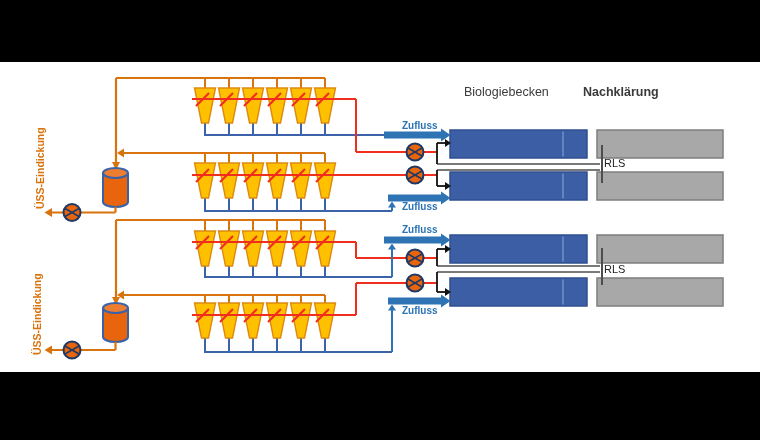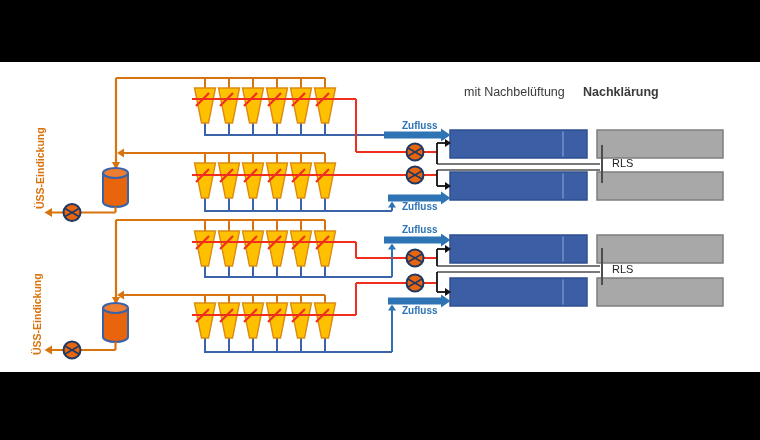--- a/index.html
+++ b/index.html
@@ -7,21 +7,21 @@
     position:relative;width:760px;height:440px;background:#ffffff;
     font-family:"Liberation Sans",sans-serif;overflow:hidden;
   }
   .bar{position:absolute;left:0;width:760px;background:#000;}
   .bar-top{top:0;height:62px;}
   .bar-bottom{top:372px;height:68px;}
   #diagram{position:absolute;left:0;top:0;}
   .lbl{position:absolute;white-space:nowrap;}
   .title{font-size:12.5px;line-height:16.5px;color:#3a3a3a;}
   .zufluss{font-size:10px;font-weight:bold;color:#2E74B5;}
-  .rls{font-size:11px;color:#222222;padding-left:8px;}
+  .rls{font-size:11px;color:#222222;}
   .uess{
     font-size:10.5px;font-weight:bold;color:#D9730D;
     transform:rotate(-90deg);transform-origin:0 0;
   }
 </style>
 </head>
 <body>
 
 <div class="stage">
 
@@ -210,21 +210,21 @@
       <line x1="408" y1="287" x2="422" y2="279" stroke="#1F3864" stroke-width="1.6"></line>
       <line x1="392" y1="277" x2="392" y2="249" stroke="#2E74B5" stroke-width="2"></line>
       <polygon points="388,249.5 396,249.5 392,243.5" fill="#2E74B5"></polygon>
       <line x1="392" y1="352" x2="392" y2="310" stroke="#2E74B5" stroke-width="2"></line>
       <polygon points="388,310.5 396,310.5 392,304.5" fill="#2E74B5"></polygon>
       <polygon points="384,236.5 441,236.5 441,233.5 450.5,240 441,246.5 441,243.5 384,243.5" fill="#2E74B5"></polygon>
       <polygon points="388,297.5 441,297.5 441,294.5 450.5,301 441,307.5 441,304.5 388,304.5" fill="#2E74B5"></polygon>
     </svg>
 
   <div class="lbl title" style="left:464px;top:84px;">
-    <div>mit Nachbelüftung</div>
+    <div>Biologiebecken</div>
   </div>
   <div class="lbl title" style="left:583px;top:84px;font-weight:bold;">Nachklärung</div>
 
   <div class="lbl zufluss" style="left:402px;top:120px;">Zufluss</div>
   <div class="lbl zufluss" style="left:402px;top:201px;">Zufluss</div>
   <div class="lbl zufluss" style="left:402px;top:224px;">Zufluss</div>
   <div class="lbl zufluss" style="left:402px;top:305px;">Zufluss</div>
 
   <div class="lbl rls" style="left:604px;top:157px;">RLS</div>
   <div class="lbl rls" style="left:604px;top:263px;">RLS</div>

